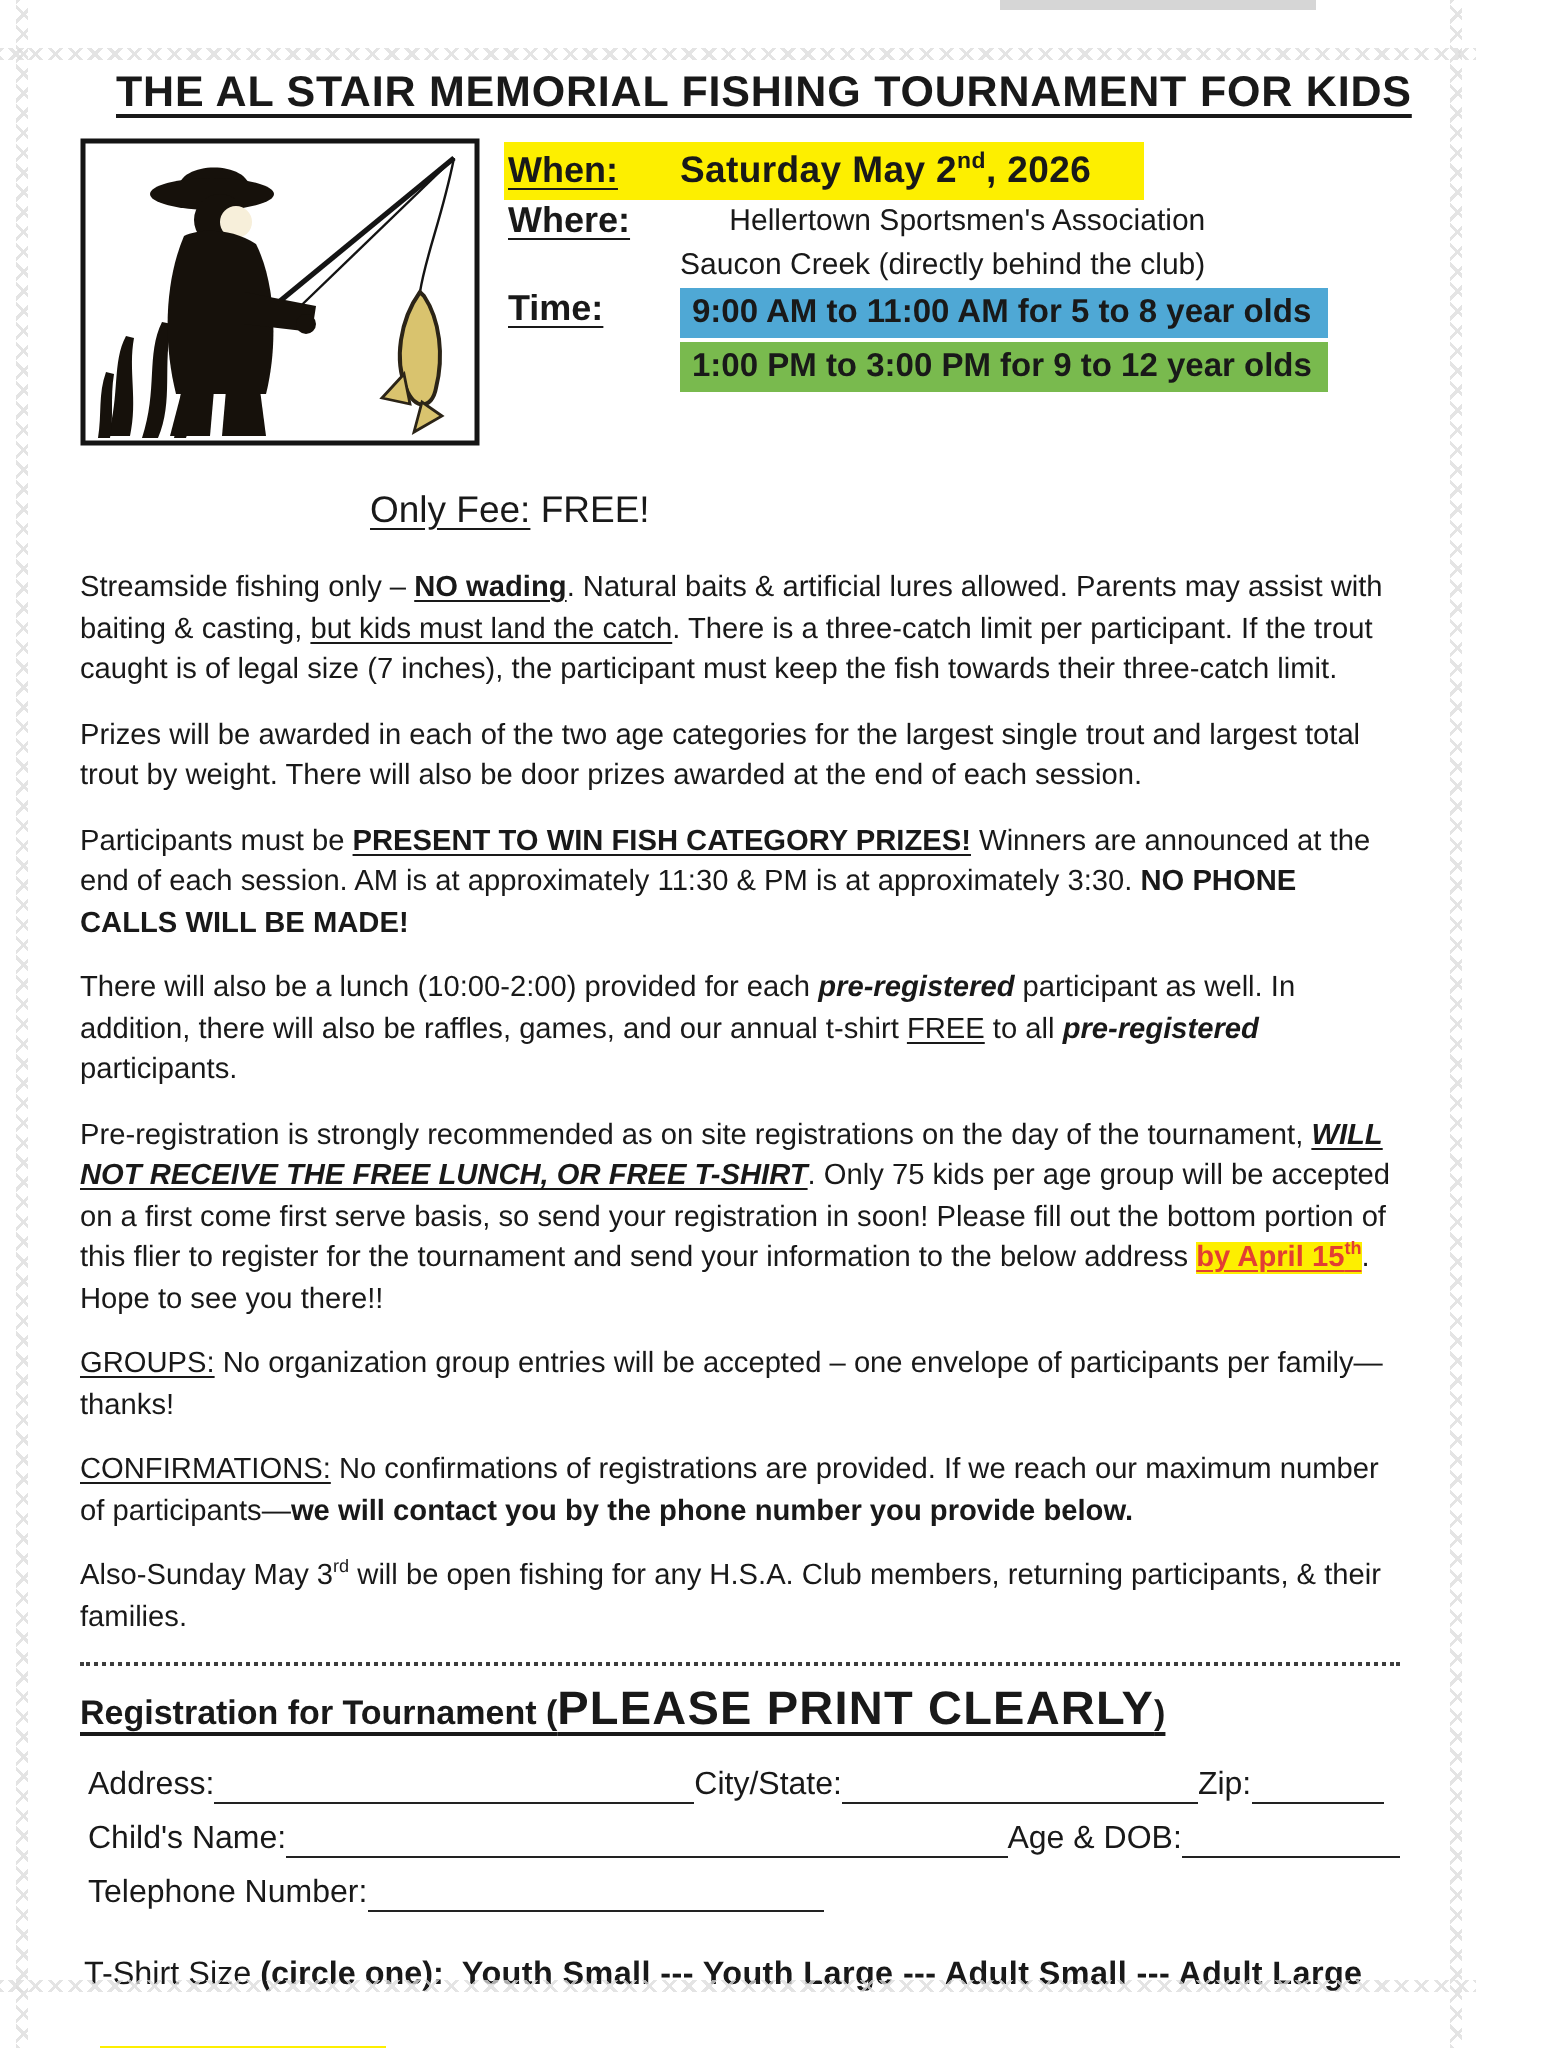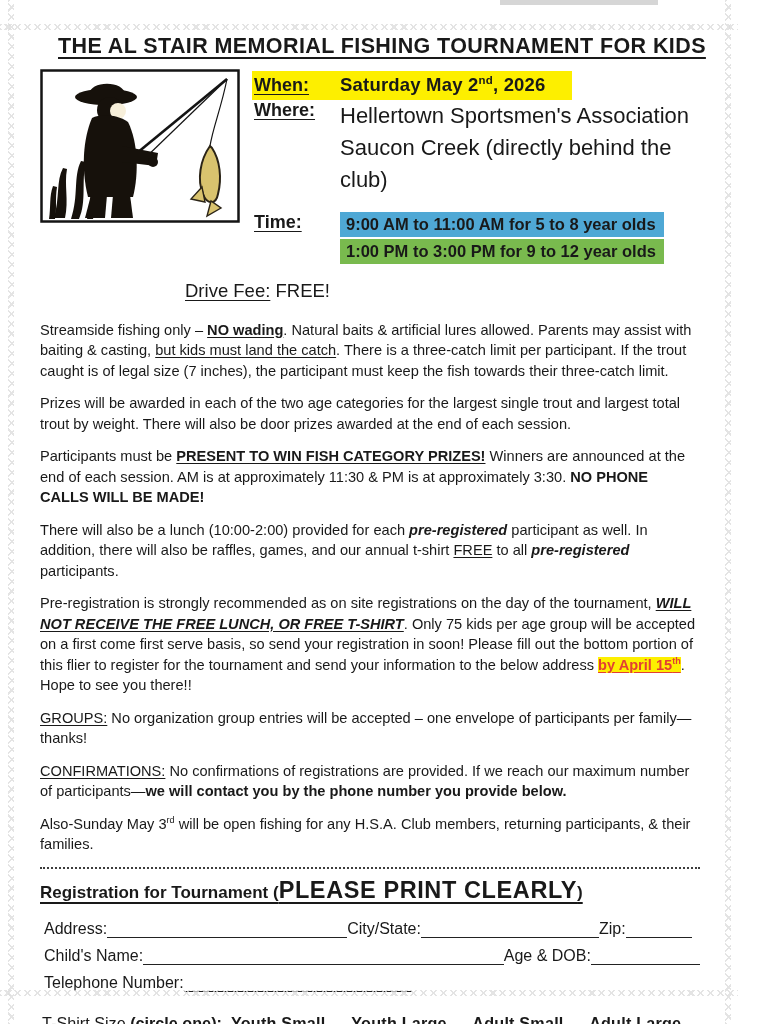--- a/index.html
+++ b/index.html
@@ -41,22 +41,22 @@
   .clipart-box{flex:0 0 auto;}
   .info{flex:1 1 auto;padding-top:2px;}
   .info-row{display:flex;align-items:flex-start;}
   .info-label{flex:0 0 86px;font-weight:700;font-size:18px;}
   .info-label .u{text-decoration:underline;text-underline-offset:3px;}
   .hl-yellow{background:var(--highlight-yellow,#fdef00);}
   .when-row{display:inline-flex;align-items:baseline;padding:3px 26px 4px 2px;margin-left:-2px;}
   .when-value{font-size:18.5px;font-weight:700;letter-spacing:.2px;}
   sup{font-size:.62em;vertical-align:super;line-height:0;}
   .where-row{margin-top:0;}
-  .where-lines{font-size:22px;line-height:1.45;}
-  .time-row{margin-top:16px;}
+  .where-lines{font-size:15px;line-height:1.45;text-align:right;}
+  .time-row{}
   .time-bars{display:flex;flex-direction:column;gap:2px;}
   .time-bar{display:inline-block;font-size:16.5px;font-weight:700;padding:3px 8px 3px 6px;white-space:nowrap;}
   .time-am{background:var(--highlight-blue,#4fa8d5);}
   .time-pm{background:var(--highlight-green,#79ba4e);}
 
   .subheader-row{display:flex;align-items:center;margin:16px 0 18px 10px;}
   .rain-note{
     font-family:"DejaVu Serif",serif;font-style:italic;font-weight:700;
     color:var(--accent-red,#e23f33);font-size:17.5px;
     padding:3px 10px;background:var(--highlight-yellow,#fdef00);
@@ -164,21 +164,21 @@
           <span class="info-label"><span class="u">Time:</span></span>
           <span class="time-bars">
             <span class="time-bar time-am">9:00 AM to 11:00 AM for 5 to 8 year olds</span>
             <span class="time-bar time-pm">1:00 PM to 3:00 PM for 9 to 12 year olds</span>
           </span>
         </div>
       </div>
     </div>
 
     <div class="subheader-row">
-      <span class="entry-fee"><span class="u">Drive Fee:</span><span> FREE!</span></span>
+      <span class="entry-fee"><span class="u">Only Fee:</span><span> FREE!</span></span>
     </div>
 
     <div class="bodytext">
       <p><span>Streamside fishing only – </span><span class="bu">NO wading</span><span>. Natural baits &amp; artificial lures allowed. Parents may assist with baiting &amp; casting, </span><span class="u">but kids must land the catch</span><span>. There is a three-catch limit per participant. If the trout caught is of legal size (7 inches), the participant must keep the fish towards their three-catch limit.</span></p>
 
       <p>Prizes will be awarded in each of the two age categories for the largest single trout and largest total trout by weight. There will also be door prizes awarded at the end of each session.</p>
 
       <p><span>Participants must be </span><span class="bu">PRESENT TO WIN FISH CATEGORY PRIZES!</span><span> Winners are announced at the end of each session. AM is at approximately 11:30 &amp; PM is at approximately 3:30.  </span><span class="b">NO PHONE CALLS WILL BE MADE!</span></p>
 
       <p><span>There will also be a lunch (10:00-2:00) provided for each </span><span class="bi">pre-registered</span><span> participant as well. In addition, there will also be raffles, games, and our annual t-shirt </span><span class="u">FREE</span><span> to all </span><span class="bi">pre-registered</span><span> participants.</span></p>

